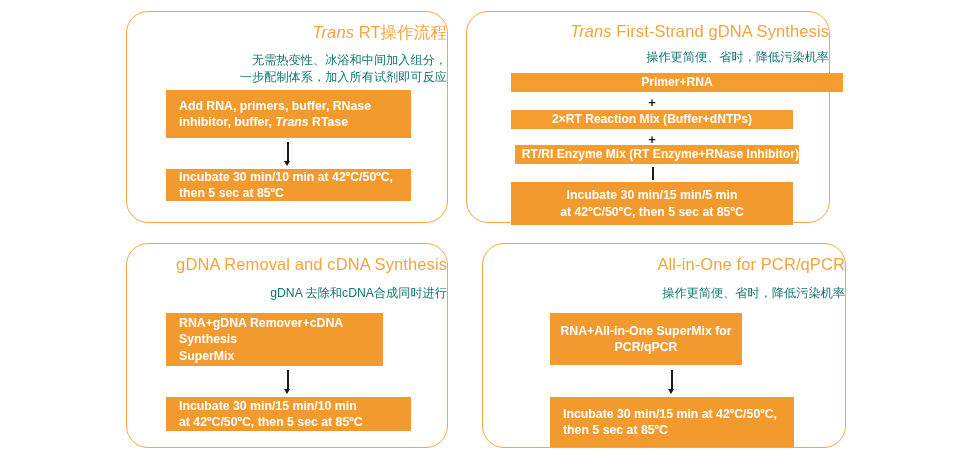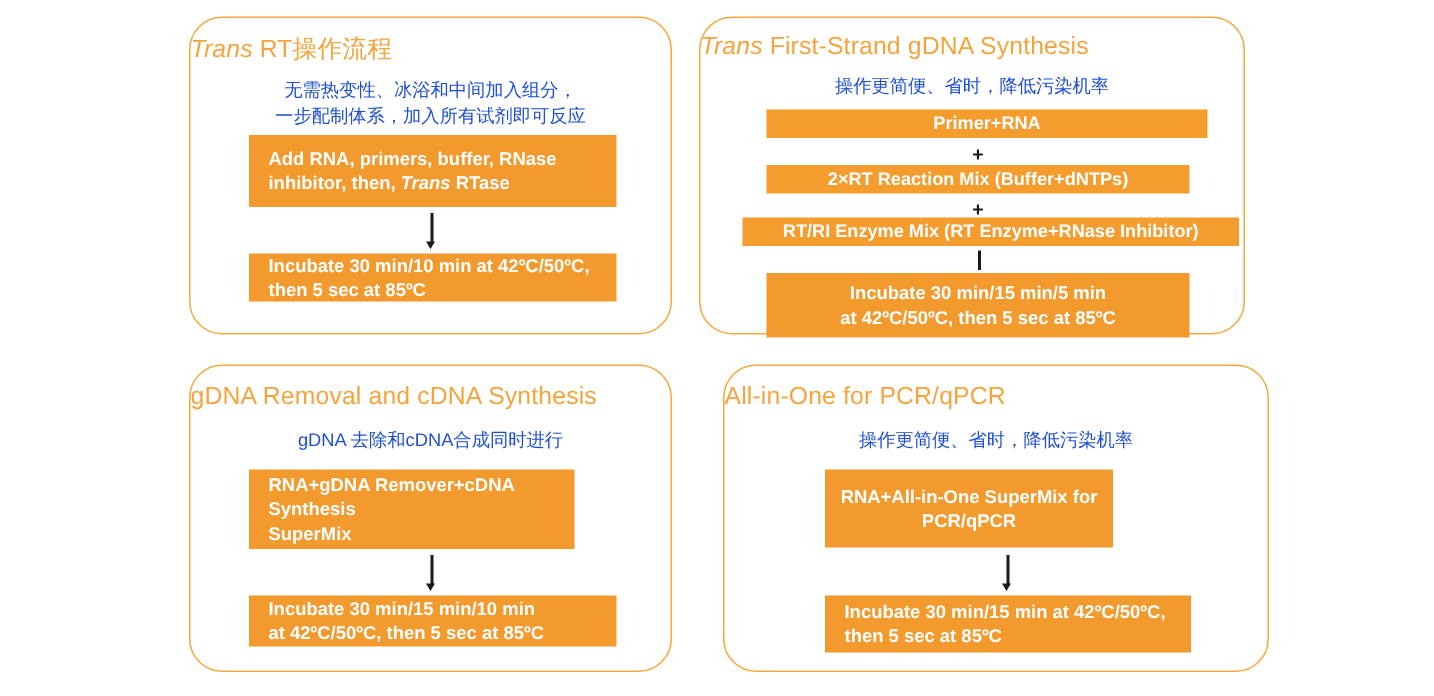--- a/index.html
+++ b/index.html
@@ -23,35 +23,35 @@
   }
   #panel-1 { left: 126px; top: 11px; width: 322px; height: 212px; }
   #panel-2 { left: 466px; top: 11px; width: 364px; height: 212px; }
   #panel-3 { left: 126px; top: 243px; width: 322px; height: 205px; }
   #panel-4 { left: 466px; top: 243px; width: 364px; height: 205px; margin-left: 16px; }
 
   .panel-title {
     position: absolute;
     left: 0;
     width: 100%;
-    text-align: left;
+    text-align: right;
     color: #F5A33C;
     font-size: 16.5px;
     font-weight: 400;
     letter-spacing: 0.1px;
     white-space: nowrap;
   }
   .panel-title .it { font-style: italic; }
 
   .panel-subtitle {
     position: absolute;
     left: 0;
     width: 100%;
-    text-align: center;
-    color: #1d4ed8;
+    text-align: right;
+    color: #0f766e;
     font-size: 12.2px;
     line-height: 17px;
     font-weight: 400;
     white-space: pre-line;
   }
 
   .obox {
     position: absolute;
     box-sizing: border-box;
     background: #F29A2E;
@@ -122,21 +122,21 @@
 
   <div class="panel-title" style="top:10px;">
     <span class="it">Trans</span><span> RT操作流程</span>
   </div>
 
   <div class="panel-subtitle" style="top:40px;">无需热变性、冰浴和中间加入组分，
 一步配制体系，加入所有试剂即可反应</div>
 
   <div class="obox left-al" style="left:39px; top:78px; width:245px; height:48px;">
     <div>Add RNA, primers, buffer, RNase</div>
-    <div><span>inhibitor, then, </span><span class="it">Trans</span><span> RTase</span></div>
+    <div><span>inhibitor, buffer, </span><span class="it">Trans</span><span> RTase</span></div>
   </div>
 
   <div class="arrow" style="left:155px; top:130px; height:25px;">
     <div class="shaft" style="height:20px;"></div>
     <div class="head" style="top:19px;"></div>
   </div>
 
   <div class="obox left-al" style="left:39px; top:157px; width:245px; height:32px;">
     <div>Incubate 30 min/10 min at 42ºC/50ºC,</div>
     <div>then 5 sec at 85ºC</div>
@@ -144,29 +144,29 @@
 </div>
 
 <div class="panel" id="panel-2">
 
   <div class="panel-title" style="top:10px;">
     <span class="it">Trans</span><span> First-Strand gDNA Synthesis</span>
   </div>
 
   <div class="panel-subtitle" style="top:37px;">操作更简便、省时，降低污染机率</div>
 
-  <div class="thinbar" style="left:44px; top:61px; width:294px; height:19px;">Primer+RNA</div>
+  <div class="thinbar" style="left:44px; top:61px; width:332px; height:19px;">Primer+RNA</div>
 
   <div class="plus" style="left:44px; top:84px; width:282px;">+</div>
 
   <div class="thinbar" style="left:44px; top:98px; width:282px; height:19px;">2×RT Reaction Mix (Buffer+dNTPs)</div>
 
   <div class="plus" style="left:44px; top:121px; width:282px;">+</div>
 
-  <div class="thinbar" style="left:28px; top:133px; width:331px; height:19px;">RT/RI Enzyme Mix (RT Enzyme+RNase Inhibitor)</div>
+  <div class="thinbar" style="left:48px; top:133px; width:284px; height:19px;text-align:right;">RT/RI Enzyme Mix (RT Enzyme+RNase Inhibitor)</div>
 
   <div class="tick" style="left:185px; top:155px; height:13px;"></div>
 
   <div class="obox center-al" style="left:44px; top:170px; width:282px; height:43px;">
     <div>Incubate 30 min/15 min/5 min</div>
     <div>at 42ºC/50ºC, then 5 sec at 85ºC</div>
   </div>
 </div>
 
 <div class="panel" id="panel-3">
@@ -203,17 +203,17 @@
 
   <div class="obox center-al" style="left:67px; top:69px; width:192px; height:52px;">
     <div>RNA+All-in-One SuperMix for PCR/qPCR</div>
   </div>
 
   <div class="arrow" style="left:183px; top:126px; height:25px;">
     <div class="shaft" style="height:20px;"></div>
     <div class="head" style="top:19px;"></div>
   </div>
 
-  <div class="obox left-al" style="left:67px; top:153px; width:244px; height:38px;">
+  <div class="obox left-al" style="left:67px; top:153px; width:244px; height:50px;">
     <div>Incubate 30 min/15 min at 42ºC/50ºC,</div>
     <div>then 5 sec at 85ºC</div>
   </div>
 </div>
 
 </body></html>

